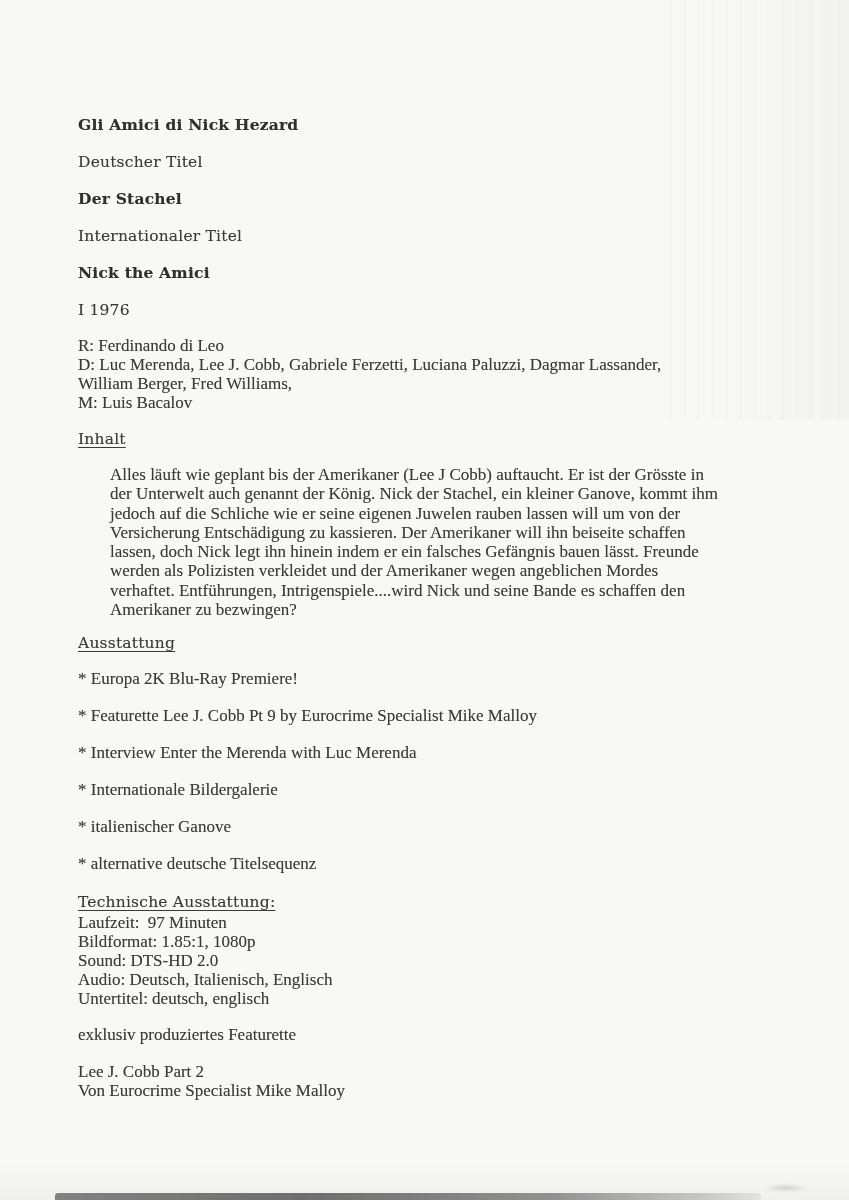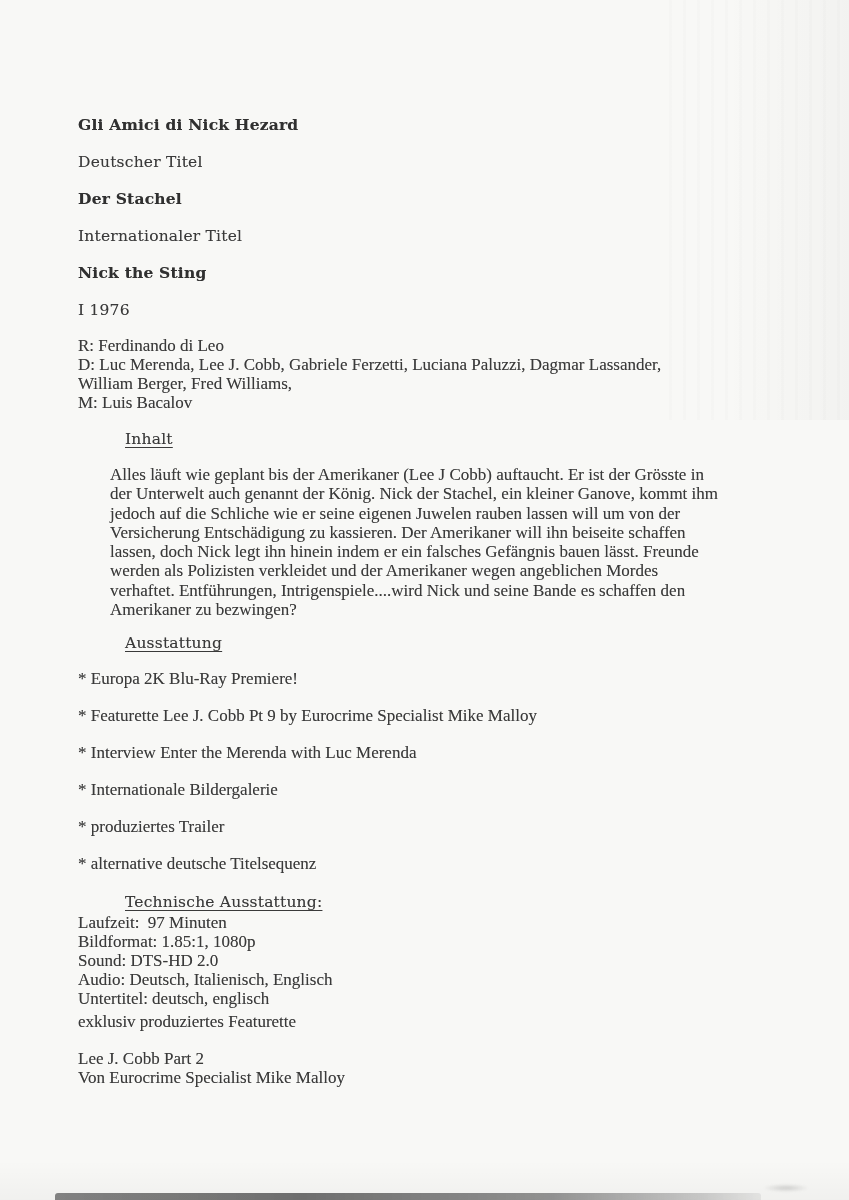--- a/index.html
+++ b/index.html
@@ -70,51 +70,50 @@
   .times {
     font-family: "Liberation Serif", serif;
     font-size: 17px;
     line-height: 19px;
   }
   .b { font-weight: bold; color: #303030; }
   .u {
     text-decoration: underline;
     text-underline-offset: 3px;
     text-decoration-thickness: 1px;
-    margin-left: 47px;
   }
   .pre { white-space: pre-wrap; }
 
   
   .title-line + .title-line { margin-top: 17px; }
   .credits    { margin-top: 16px; }
   .h-inhalt   { margin-top: 17px; }
   .paragraph  { margin-top: 16px; line-height: 19.3px; margin-left: 32px; }
   .h-ausstatt { margin-top: 14px; }
   .feature-item { margin-top: 18px; }
   .feature-item.first { margin-top: 16px; }
   .h-tech     { margin-top: 19px; }
   .tech-block { margin-top: 1px; }
-  .excl-line  { margin-top: 4px; }
+  .excl-line  { margin-top: 17px; }
   .feat-credit{ margin-top: 18px; }
 
   
   .page div { text-shadow: 0 0 0.4px rgba(58,58,58,0.4); }
 </style>
 </head>
 <body>
 
 <div class="page">
 
   <div>
     <div class="slab b title-line">Gli Amici di Nick Hezard</div>
     <div class="slab title-line">Deutscher Titel</div>
     <div class="slab b title-line">Der Stachel</div>
     <div class="slab title-line">Internationaler Titel</div>
-    <div class="slab b title-line">Nick the Sting</div>
+    <div class="slab b title-line">Nick the Amici</div>
     <div class="slab title-line">I 1976</div>
   </div>
 
   <div class="times pre credits">R: Ferdinando di Leo
 D: Luc Merenda, Lee J. Cobb, Gabriele Ferzetti, Luciana Paluzzi, Dagmar Lassander,
 William Berger, Fred Williams,
 M: Luis Bacalov</div>
 
   <div class="slab u h-inhalt">Inhalt</div>
   <div class="times pre paragraph">Alles läuft wie geplant bis der Amerikaner (Lee J Cobb) auftaucht. Er ist der Grösste in
@@ -125,21 +124,21 @@
 werden als Polizisten verkleidet und der Amerikaner wegen angeblichen Mordes
 verhaftet. Entführungen, Intrigenspiele....wird Nick und seine Bande es schaffen den
 Amerikaner zu bezwingen?</div>
 
   <div class="slab u h-ausstatt">Ausstattung</div>
   <div>
     <div class="times feature-item first">* Europa 2K Blu-Ray Premiere!</div>
     <div class="times feature-item">* Featurette Lee J. Cobb Pt 9 by Eurocrime Specialist Mike Malloy</div>
     <div class="times feature-item">* Interview Enter the Merenda with Luc Merenda</div>
     <div class="times feature-item">* Internationale Bildergalerie</div>
-    <div class="times feature-item">* produziertes Trailer</div>
+    <div class="times feature-item">* italienischer Ganove</div>
     <div class="times feature-item">* alternative deutsche Titelsequenz</div>
   </div>
 
   <div class="slab u h-tech">Technische Ausstattung:</div>
   <div class="times pre tech-block">Laufzeit:  97 Minuten
 Bildformat: 1.85:1, 1080p
 Sound: DTS-HD 2.0
 Audio: Deutsch, Italienisch, Englisch
 Untertitel: deutsch, englisch</div>
 

